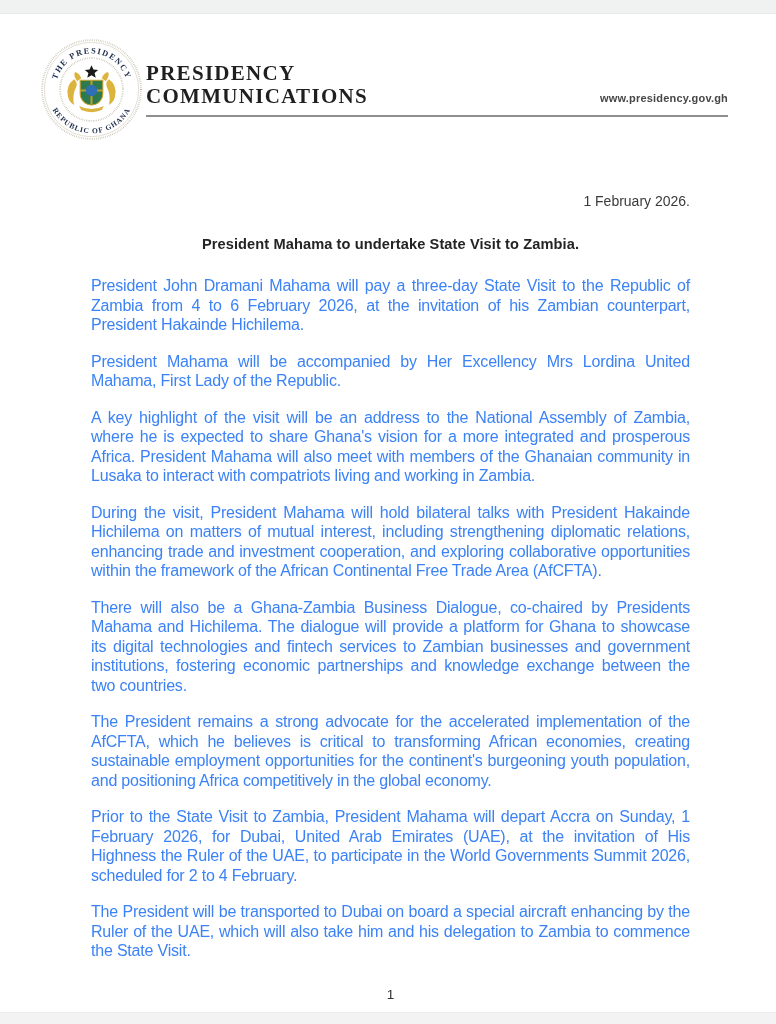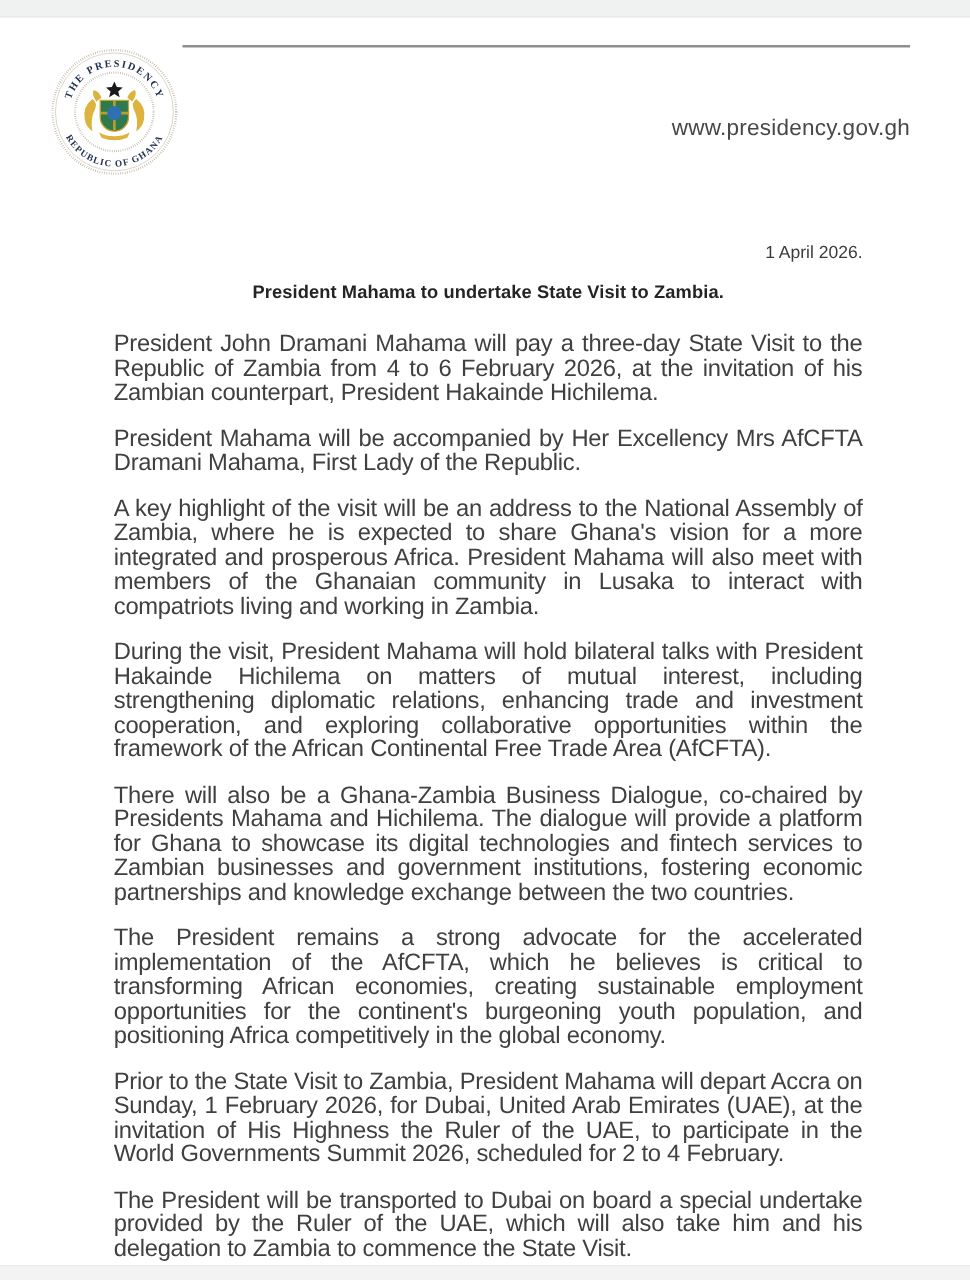--- a/index.html
+++ b/index.html
@@ -25,42 +25,42 @@
   .header { position: relative; margin: 22px 48px 0 40px; height: 118px; }
   .seal { position: absolute; left: 0; top: 2px; width: 103px; height: 103px; }
   .brand {
     margin-left: 106px; padding-top: 26px;
     font-family: "Liberation Serif", serif;
     font-weight: bold; font-size: 21px; line-height: 23px;
     letter-spacing: 1.3px; color: #1f1f1f;
   }
   .website {
     position: absolute; right: 0; top: 56px;
-    font-size: 18px; color: #474747; letter-spacing: 0.2px;
+    font-size: 11px; color: #474747; letter-spacing: 0.2px; font-weight: bold;
   }
   .header-rule {
     margin-left: 106px; margin-top: 7px;
     border-bottom: 2px solid #8f8f8f;
   }
 
   
   .doc-body { margin: 0 86px 0 91px; }
   .doc-date {
     text-align: right; margin-top: 39px;
     font-size: 14px; color: #3a3a3a;
   }
   .doc-title {
-    text-align: center; margin-top: 17px;
+    text-align: center; margin-top: 27px;
     font-size: 14.6px; font-weight: bold; color: #242424;
     letter-spacing: 0.1px;
   }
   .paragraphs { margin-top: 24px; }
   .paragraphs p {
-    font-size: 19px; line-height: 19.5px; letter-spacing: -0.2px;
-    text-align: justify; color: #404040;
+    font-size: 16px; line-height: 19.5px; letter-spacing: -0.2px;
+    text-align: justify; color: #3b82f6;
     margin-bottom: 17px;
   }
   .page-number {
     text-align: center; margin-top: 26px;
     font-size: 13.5px; color: #333333;
   }
 </style>
 </head>
 <body>
 
@@ -89,38 +89,42 @@
         <path d="M67,40 q8,6 6,16 q-1,6 -6,9 q2,-10 -2,-17 q-2,-5 2,-8z" fill="#dcb33c"></path>
         <path d="M36,42 q-4,-6 -2,-9 q4,1 6,6z" fill="#dcb33c"></path>
         <path d="M64,42 q4,-6 2,-9 q-4,1 -6,6z" fill="#dcb33c"></path>
         <path d="M39,41 h22 v13 a11,11 0 0 1 -11,11 a11,11 0 0 1 -11,-11 z" fill="#2f7a4d" stroke="#caa22e" stroke-width="1"></path>
         <path d="M49,41 h2 v23 h-2z M39,50 h22 v2 h-22z" fill="#caa22e" opacity="0.9"></path>
         <circle cx="50" cy="51" r="5.5" fill="#2f6fb4"></circle>
         <path d="M38,66 q12,6 24,0 l-2,4 q-10,4 -20,0 z" fill="#dcb33c"></path>
       </g>
     </svg>
 
+    <div class="brand">
+      <div>PRESIDENCY</div>
+      <div>COMMUNICATIONS</div>
+    </div>
 
     <div class="website">www.presidency.gov.gh</div>
     <div class="header-rule"></div>
   </div>
 
   <div class="doc-body">
-    <div class="doc-date">1 April 2026.</div>
+    <div class="doc-date">1 February 2026.</div>
     <div class="doc-title">President Mahama to undertake State Visit to Zambia.</div>
 
     <div class="paragraphs">
       <p>President John Dramani Mahama will pay a three-day State Visit to the Republic of Zambia from 4 to 6 February 2026, at the invitation of his Zambian counterpart, President Hakainde Hichilema.</p>
-      <p>President Mahama will be accompanied by Her Excellency Mrs AfCFTA Dramani Mahama, First Lady of the Republic.</p>
+      <p>President Mahama will be accompanied by Her Excellency Mrs Lordina United Mahama, First Lady of the Republic.</p>
       <p>A key highlight of the visit will be an address to the National Assembly of Zambia, where he is expected to share Ghana's vision for a more integrated and prosperous Africa. President Mahama will also meet with members of the Ghanaian community in Lusaka to interact with compatriots living and working in Zambia.</p>
       <p>During the visit, President Mahama will hold bilateral talks with President Hakainde Hichilema on matters of mutual interest, including strengthening diplomatic relations, enhancing trade and investment cooperation, and exploring collaborative opportunities within the framework of the African Continental Free Trade Area (AfCFTA).</p>
       <p>There will also be a Ghana-Zambia Business Dialogue, co-chaired by Presidents Mahama and Hichilema. The dialogue will provide a platform for Ghana to showcase its digital technologies and fintech services to Zambian businesses and government institutions, fostering economic partnerships and knowledge exchange between the two countries.</p>
       <p>The President remains a strong advocate for the accelerated implementation of the AfCFTA, which he believes is critical to transforming African economies, creating sustainable employment opportunities for the continent's burgeoning youth population, and positioning Africa competitively in the global economy.</p>
       <p>Prior to the State Visit to Zambia, President Mahama will depart Accra on Sunday, 1 February 2026, for Dubai, United Arab Emirates (UAE), at the invitation of His Highness the Ruler of the UAE, to participate in the World Governments Summit 2026, scheduled for 2 to 4 February.</p>
-      <p>The President will be transported to Dubai on board a special undertake provided by the Ruler of the UAE, which will also take him and his delegation to Zambia to commence the State Visit.</p>
+      <p>The President will be transported to Dubai on board a special aircraft enhancing by the Ruler of the UAE, which will also take him and his delegation to Zambia to commence the State Visit.</p>
     </div>
 
     <div class="page-number">1</div>
   </div>
 
 </div>
 
 <div class="photo-band-bottom"></div>
 
 </body></html>

